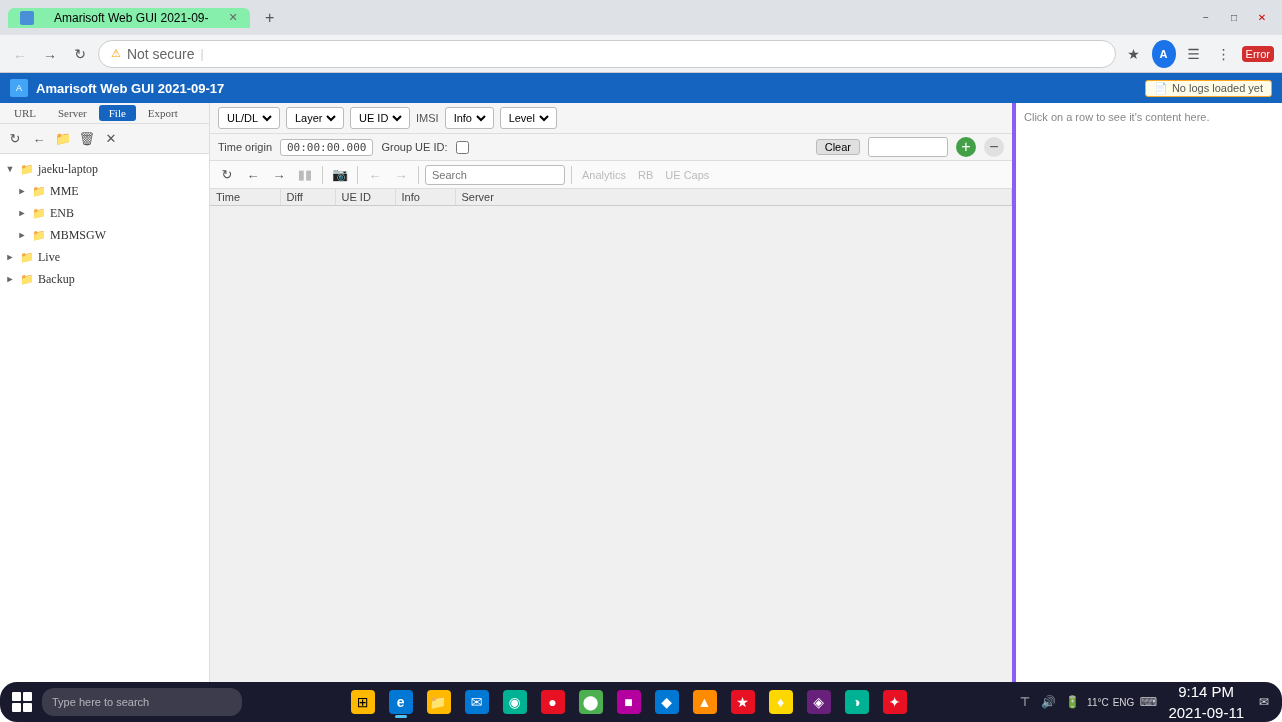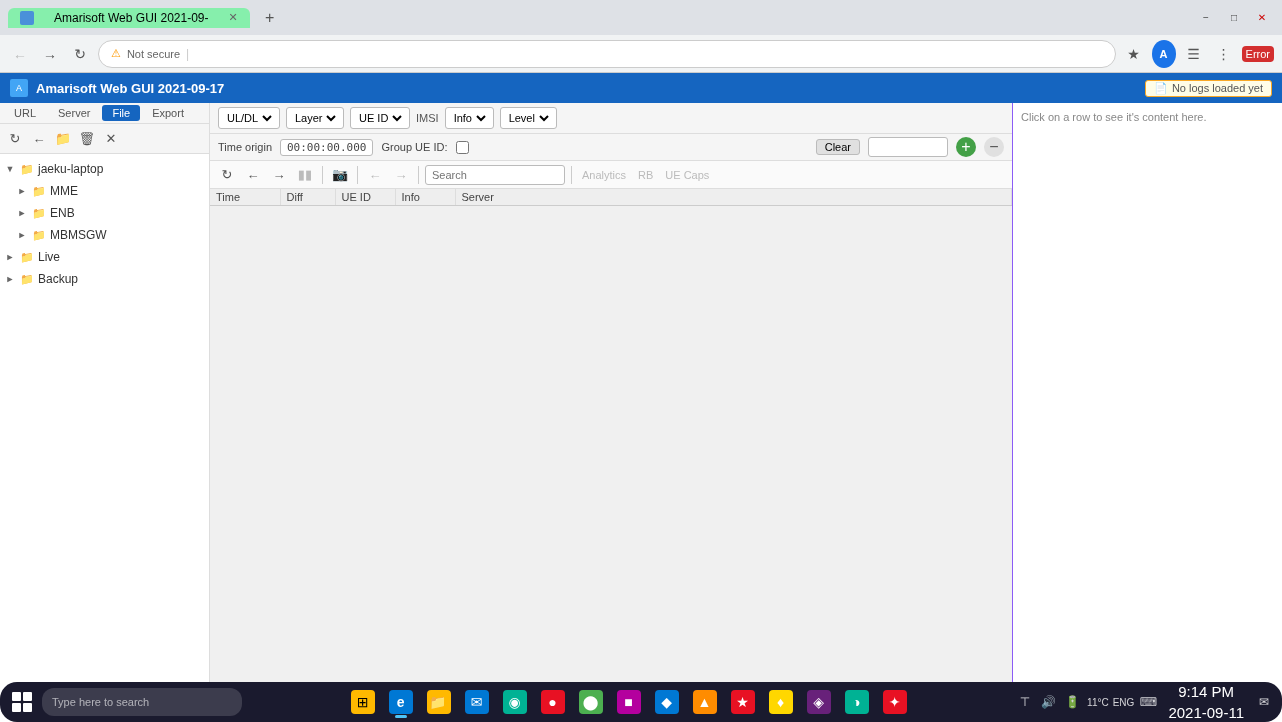--- a/index.html
+++ b/index.html
@@ -167,20 +167,21 @@
     }
 
     
     .sidebar {
       width: 210px;
       background: white;
       border-right: 1px solid #ddd;
       display: flex;
       flex-direction: column;
       overflow: hidden;
+      font-family: Liberation Serif, serif;
     }
     .sidebar-toolbar {
       height: 30px;
       display: flex;
       align-items: center;
       padding: 0 4px;
       background: #f5f5f5;
       border-bottom: 1px solid #ddd;
       gap: 2px;
     }
@@ -367,21 +368,21 @@
       font-weight: normal;
       color: #444;
       position: sticky;
       top: 0;
     }
 
     
     .right-panel {
       width: 270px;
       background: white;
-      border-left: 1px solid #8b5cf6;
+      border-left: 4px solid #8b5cf6;
       padding: 8px;
       font-size: 11px;
       color: #888;
     }
 
     
     .taskbar {
       position: fixed;
       bottom: 0;
       left: 0;
@@ -505,21 +506,21 @@
     <div class="win-btn close">✕</div>
   </div>
 </div>
 
 <div class="browser-address-bar">
   <div class="nav-btn disabled">←</div>
   <div class="nav-btn">→</div>
   <div class="nav-btn">↻</div>
   <div class="address-box">
     <span class="address-secure">⚠</span>
-    <span style="font-size:11px;color:#666;">Not secure</span>
+    <span style="font-size:14px;color:#666;">Not secure</span>
     <span style="color:#ccc">|</span>
   </div>
   <div class="browser-toolbar-right">
     <div class="toolbar-icon">★</div>
     <div class="toolbar-icon">
       <div class="profile-btn">A</div>
     </div>
     <div class="toolbar-icon">☰</div>
     <div class="toolbar-icon">⋮</div>
     <div class="error-btn">Error</div>

